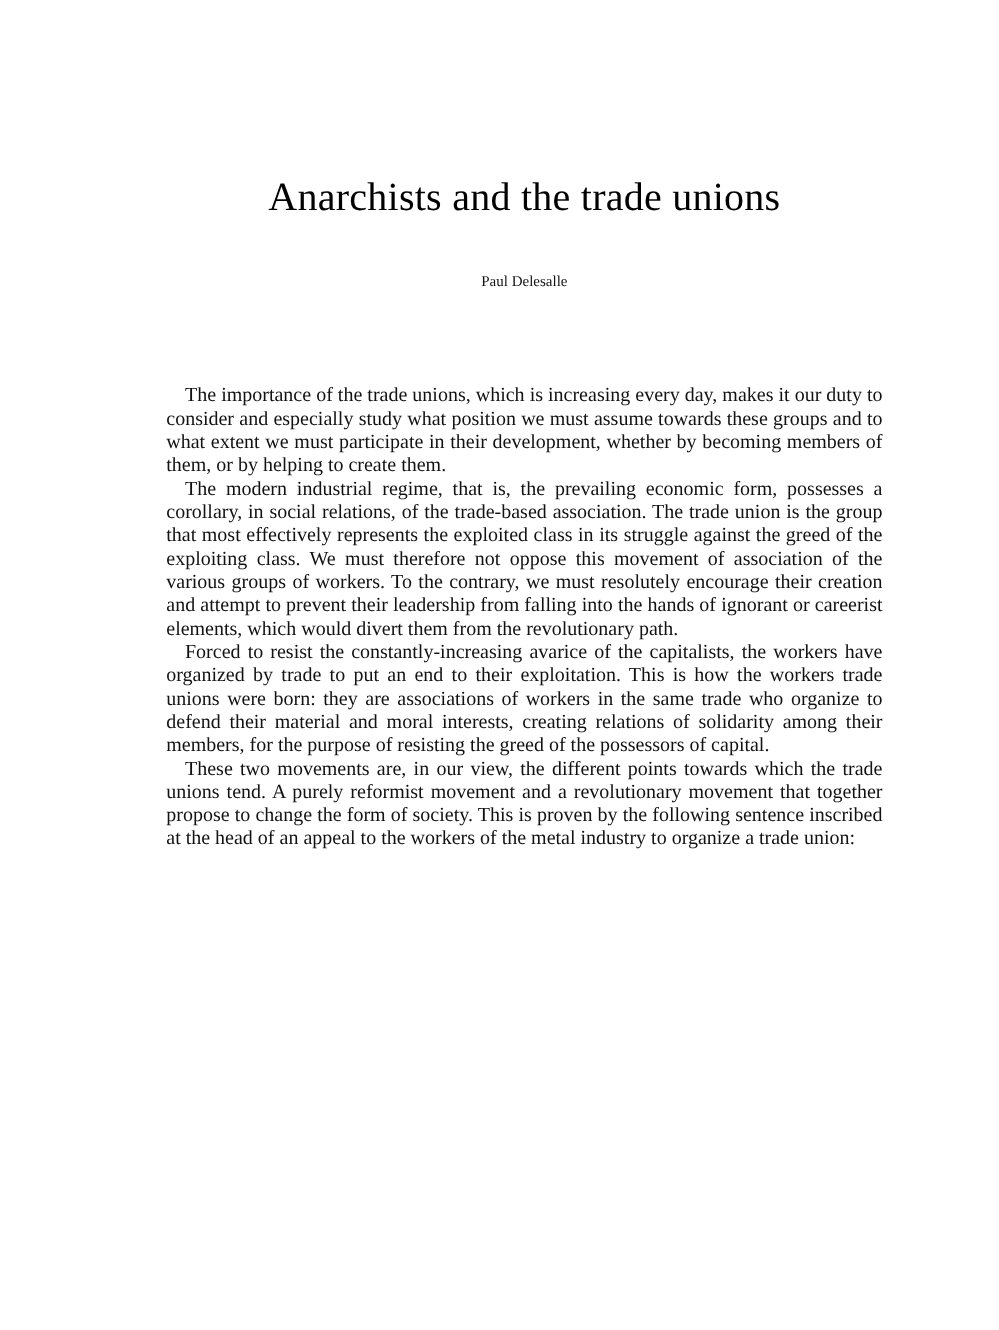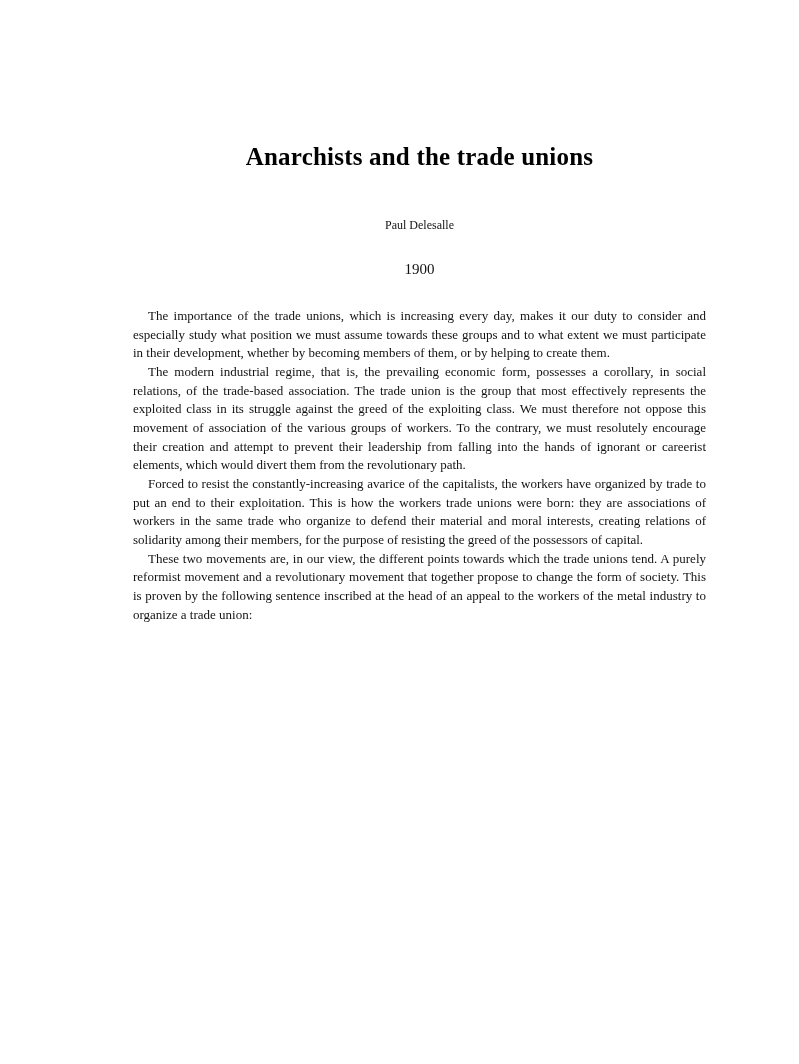--- a/index.html
+++ b/index.html
@@ -18,42 +18,42 @@
   }
   .content {
     position: absolute;
     left: 133px;
     top: 0;
     width: 573px;
   }
   .doc-title {
     margin: 0;
     padding-top: 140px;
-    font-size: 25px;
+    font-size: 32px;
     line-height: 34px;
-    font-weight: bold;
+    font-weight: normal;
     text-align: center;
     color: #000000;
     letter-spacing: 0.2px;
   }
   .doc-author {
     margin: 41px 0 0 0;
     font-size: 12px;
     line-height: 20px;
     text-align: center;
   }
   .doc-year {
     margin: 25px 0 0 0;
     font-size: 15px;
     line-height: 19px;
     text-align: center;
   }
   .doc-body {
-    margin-top: 28px;
-    font-size: 13px;
+    margin-top: 73px;
+    font-size: 16px;
     line-height: 18.65px;
     text-align: justify;
     text-justify: inter-word;
   }
   .doc-body p {
     margin: 0;
     text-indent: 15px;
     hyphens: auto;
     -webkit-hyphens: auto;
   }
@@ -61,21 +61,20 @@
     text-indent: 0;
   }
 </style>
 </head>
 <body>
 
 <div class="page">
   <div class="content">
     <h1 class="doc-title">Anarchists and the trade unions</h1>
     <div class="doc-author">Paul Delesalle</div>
-    <div class="doc-year">1900</div>
     <div class="doc-body">
       <p>The importance of the trade unions, which is increasing every day, makes it our duty to consider and especially study what position we must assume towards these groups and to what extent we must participate in their development, whether by becoming members of them, or by helping to create them.</p>
       <p>The modern industrial regime, that is, the prevailing economic form, possesses a corollary, in social relations, of the trade-based association. The trade union is the group that most effectively represents the exploited class in its struggle against the greed of the exploiting class. We must therefore not oppose this movement of association of the various groups of workers. To the contrary, we must resolutely encourage their creation and attempt to prevent their leadership from falling into the hands of ignorant or careerist elements, which would divert them from the revolutionary path.</p>
       <p>Forced to resist the constantly-increasing avarice of the capitalists, the workers have organized by trade to put an end to their exploitation. This is how the workers trade unions were born: they are associations of workers in the same trade who organize to defend their material and moral interests, creating relations of solidarity among their members, for the purpose of resisting the greed of the possessors of capital.</p>
       <p>These two movements are, in our view, the different points towards which the trade unions tend. A purely reformist movement and a revolutionary movement that together propose to change the form of society. This is proven by the following sentence inscribed at the head of an appeal to the workers of the metal industry to organize a trade union:</p>
     </div>
   </div>
 </div>
 
 </body></html>

